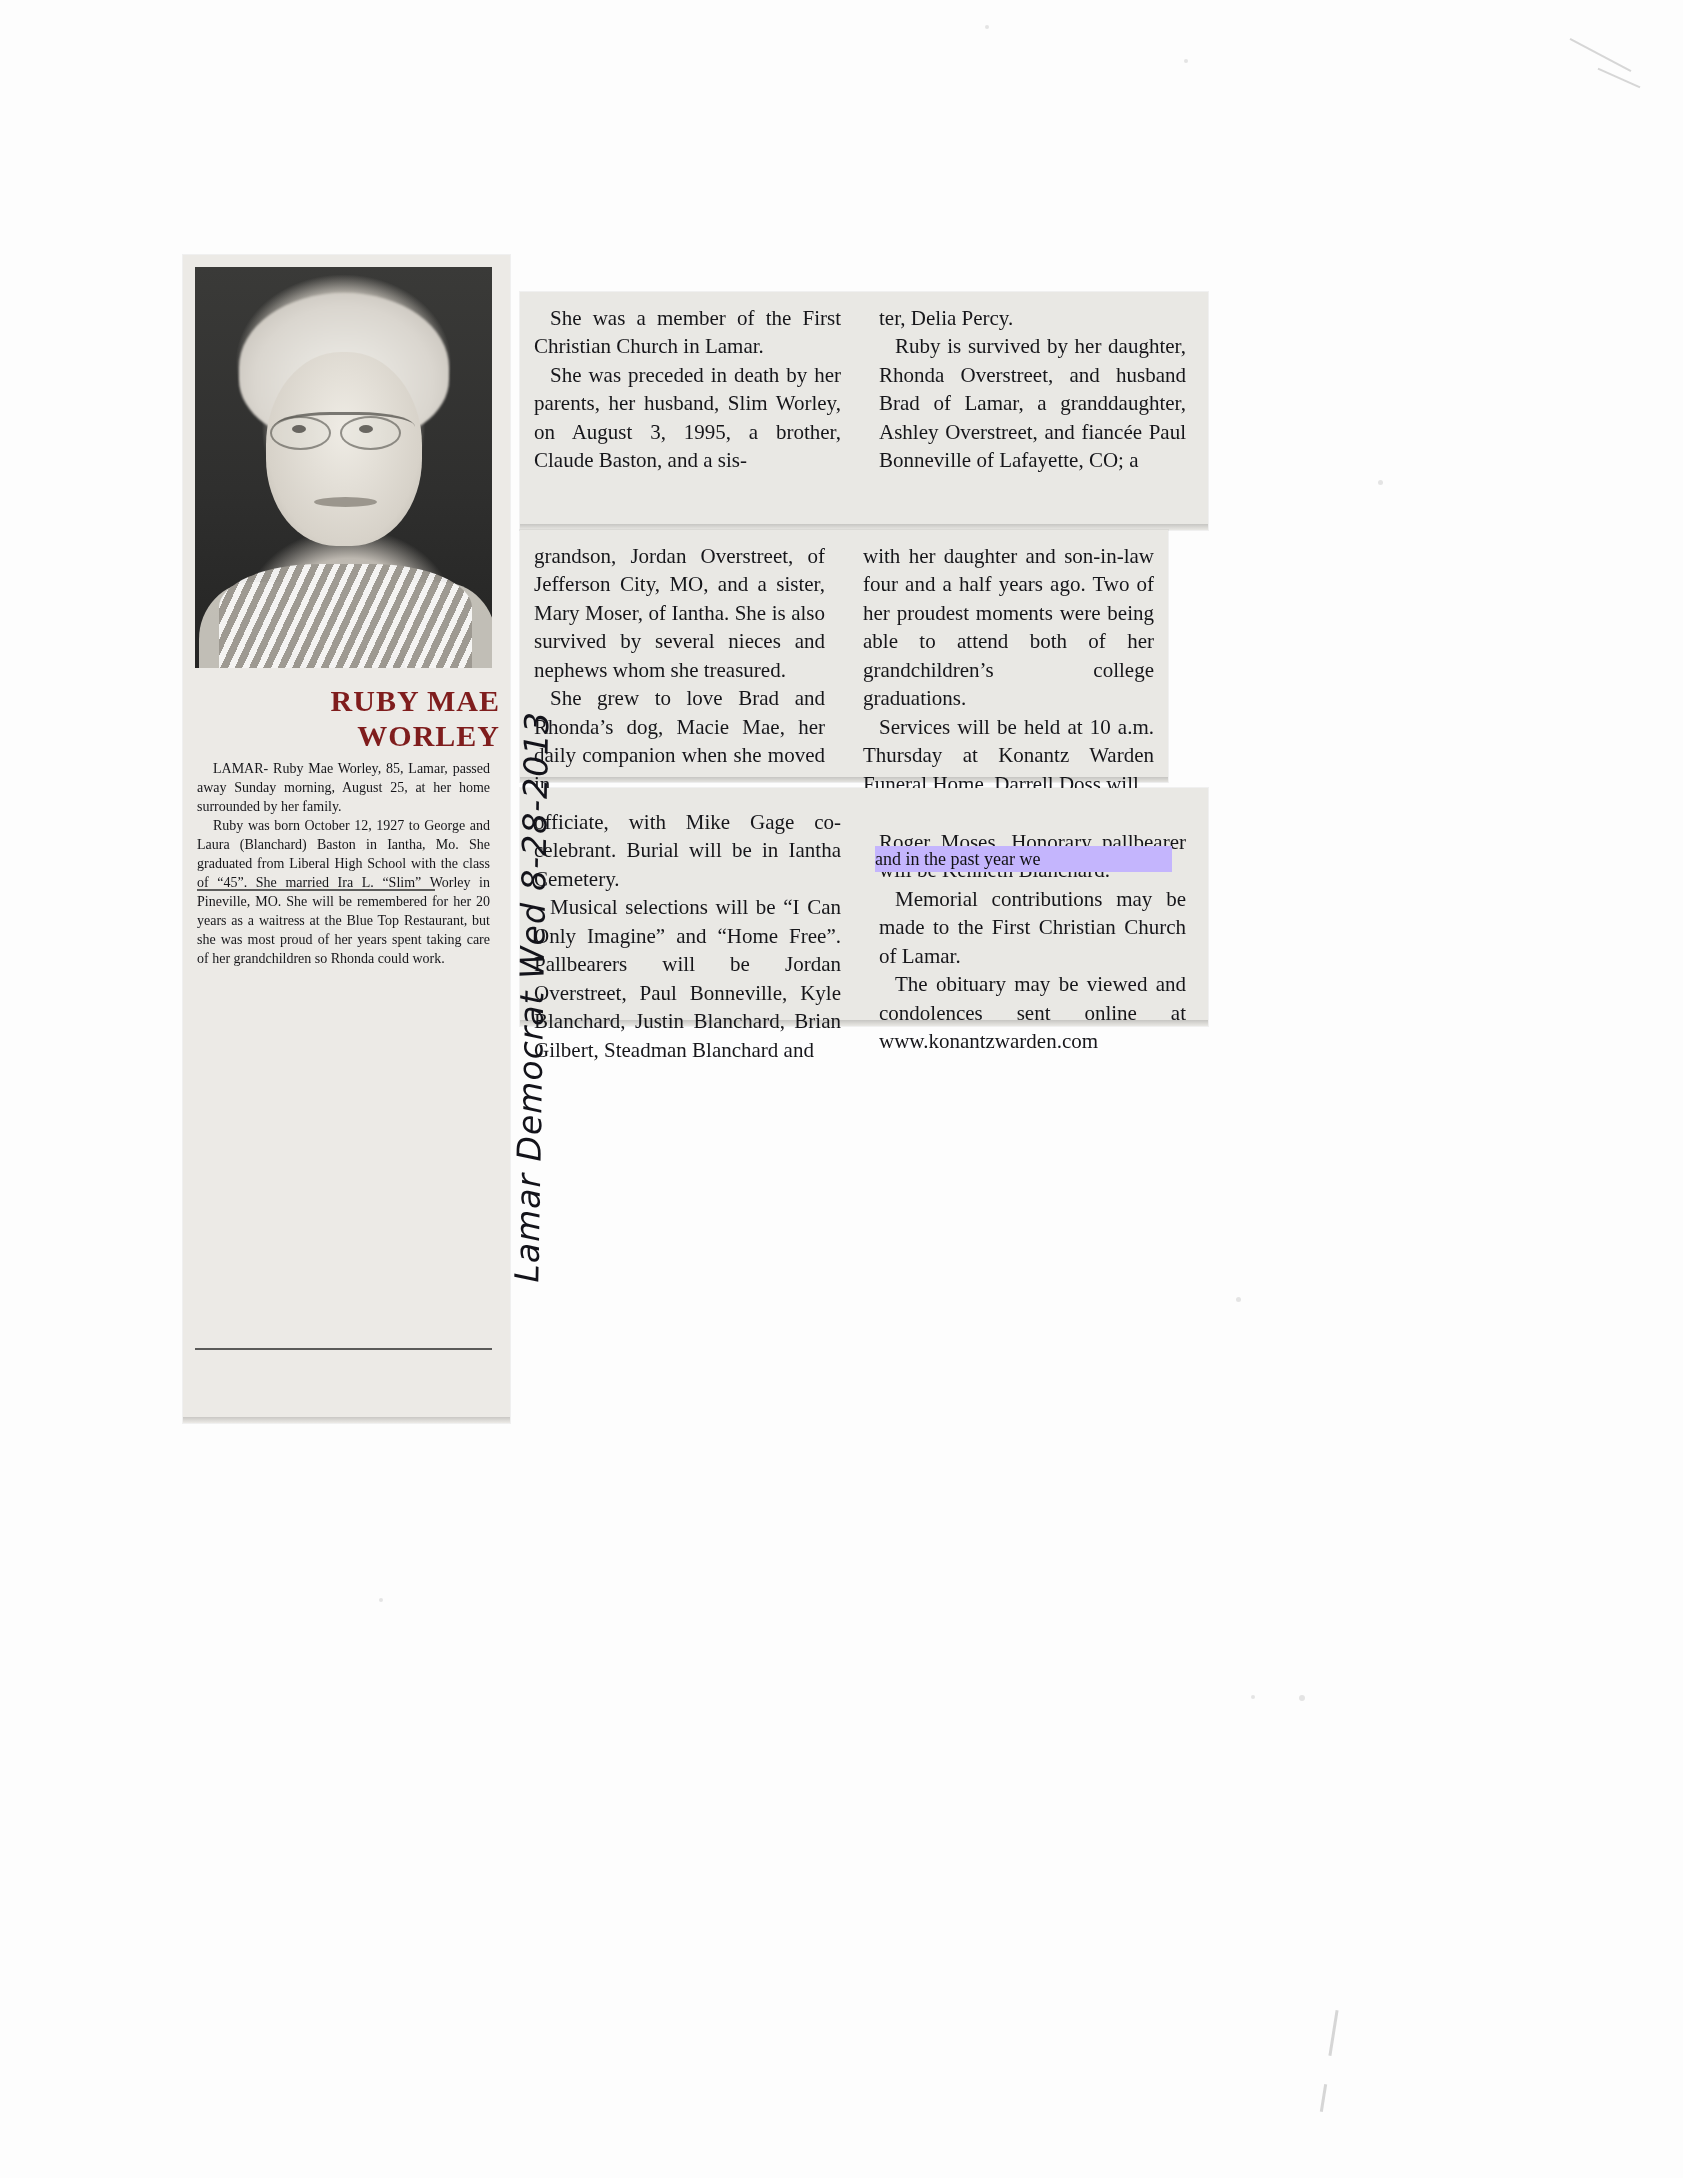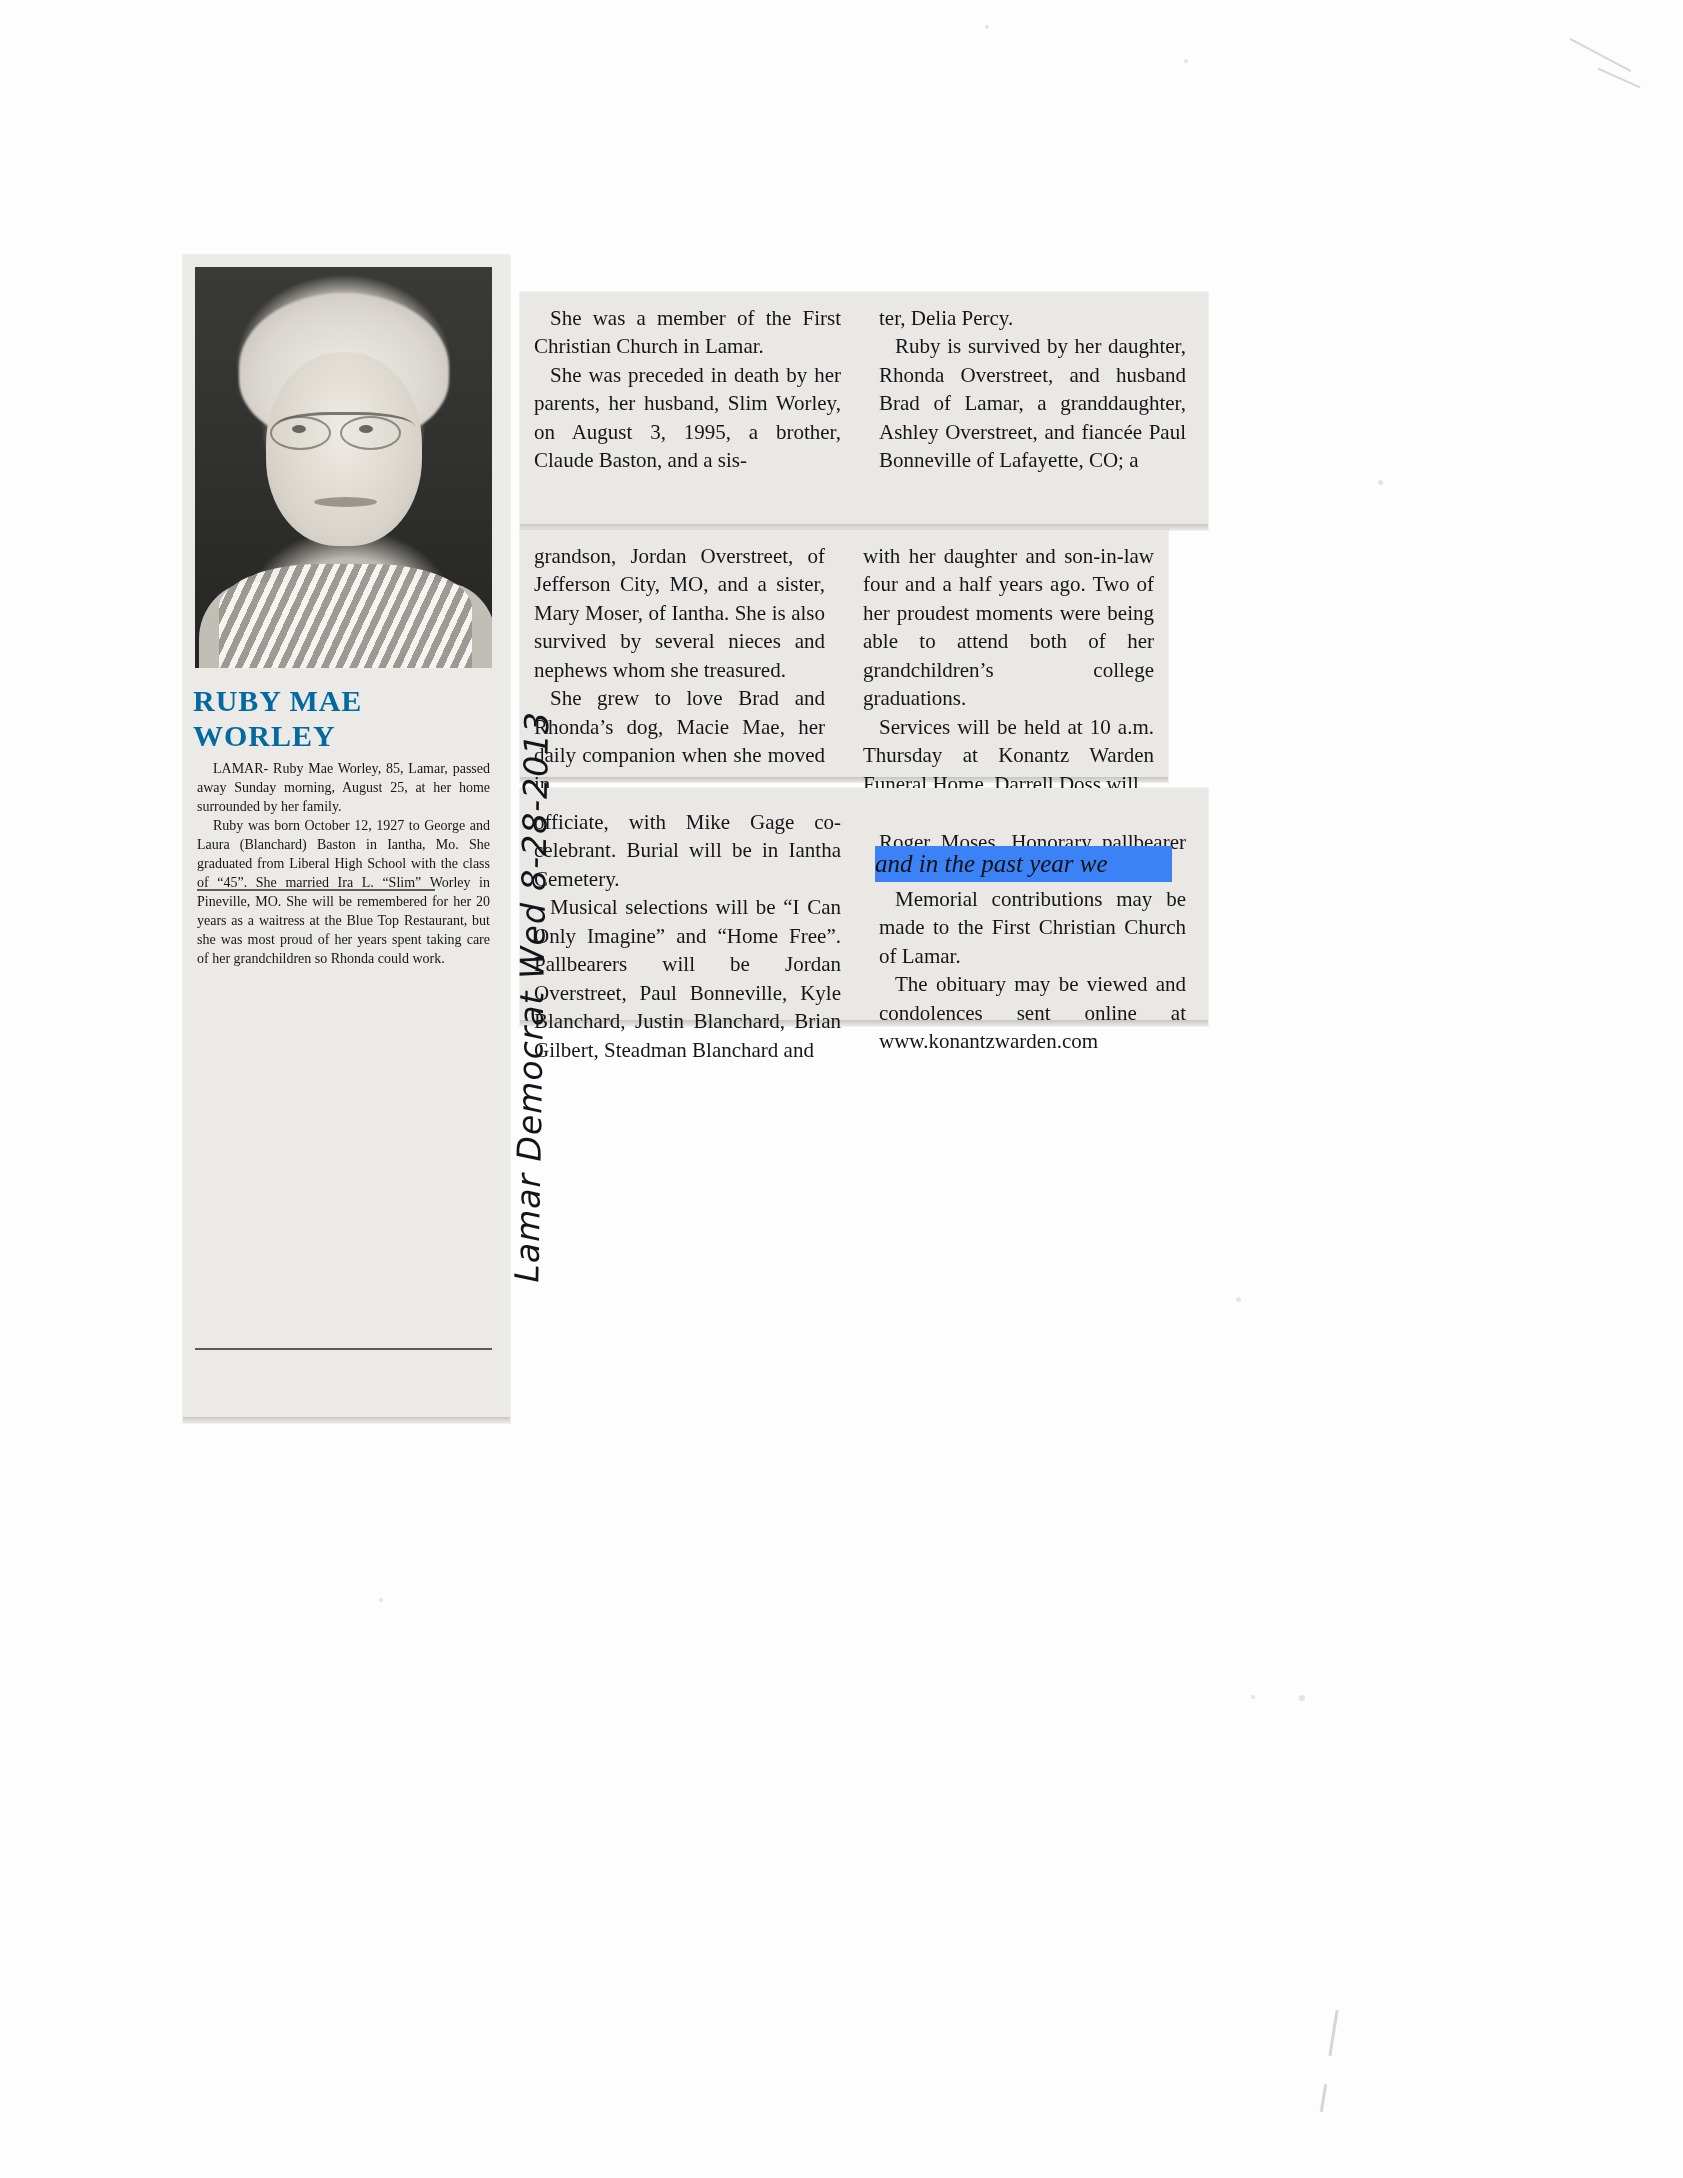--- a/index.html
+++ b/index.html
@@ -146,27 +146,27 @@
     opacity: .9;
   }
   #photo .shoulderL { left: 4px; border-radius: 60% 0 0 0; }
   #photo .shoulderR { left: 210px; border-radius: 0 60% 0 0; }
 
   #headline {
     position: absolute;
     left: 10px;
     top: 428px;
     width: 307px;
-    text-align: left;
+    text-align: right;
     font-family: "Liberation Serif", serif;
     font-weight: bold;
     font-size: 30px;
     letter-spacing: 1px;
     line-height: 1.18;
-    color: #0369a1;
+    color: #7f1d1d;
   }
 
   .col-text {
     font-family: "Liberation Serif", serif;
     color: #16161a;
     text-align: justify;
     hyphens: auto;
   }
   .col-text p {
     margin: 0;
@@ -343,21 +343,21 @@
     <div class="piece" id="block-lower">
       <div class="twocol">
         <div class="c col-text">
           <p style="text-indent:0;margin-top:8px;">officiate, with Mike Gage co-celebrant. Burial will be in Iantha Cemetery.</p>
           <p>Musical selections will be “I Can Only Imagine” and “Home Free”. Pallbearers will be Jordan Overstreet, Paul Bonneville, Kyle Blanchard, Justin Blanchard, Brian Gilbert, Steadman Blanchard and</p>
         </div>
         <div class="c col-text" style="position:relative;">
           <p style="text-indent:0;margin-top:28px;">Roger Moses. Honorary pallbearer will be Kenneth Blanchard.</p>
           <p>Memorial contributions may be made to the First Christian Church of Lamar.</p>
           <p>The obituary may be viewed and condolences sent online at www.konantzwarden.com</p>
-          <div style="position:absolute;left:-4px;top:46px;width:297px;font-size:25px;color:#111;background:#3b82f6;padding:1px 0;font-style:italic;">and in the past year we</div>
+          <div style="position:absolute;left:-4px;top:46px;width:297px;font-size:18px;color:#111;background:#c4b5fd;padding:1px 0;">and in the past year we</div>
         </div>
       </div>
       <div class="shadow-b" style="top:232px;"></div>
     </div>
 
     <div id="handwriting">
       <div class="hw">Lamar Democrat Wed 8-28-2013</div>
     </div>
 
   </div>

